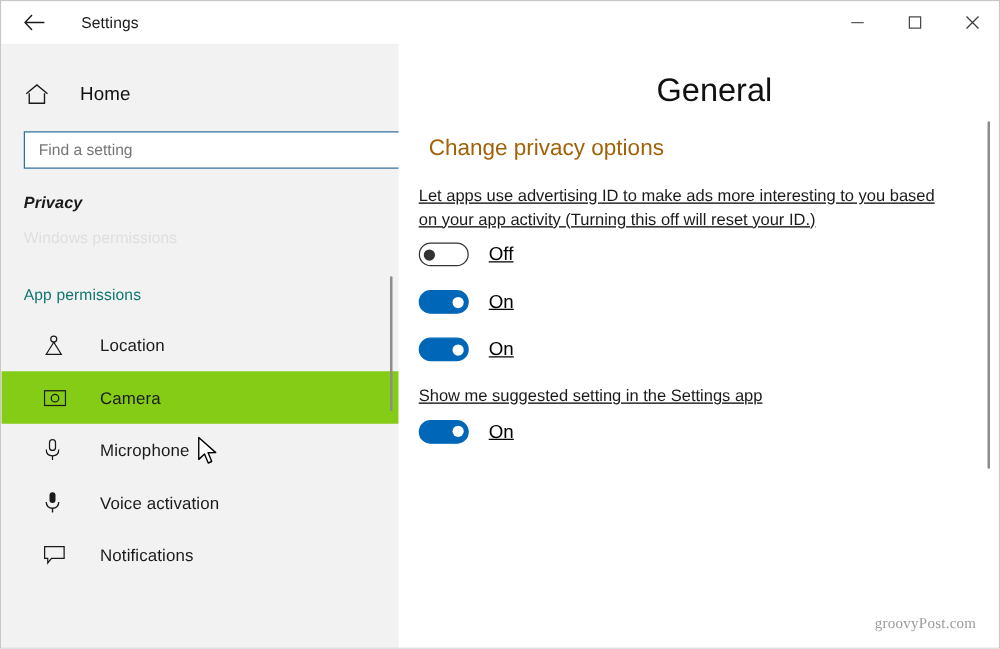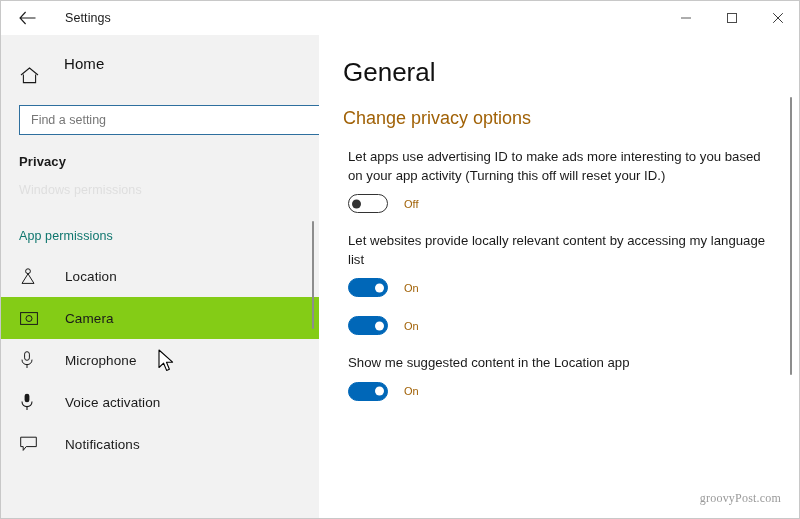--- a/index.html
+++ b/index.html
@@ -63,20 +63,21 @@
     position: absolute;
     top: 34px; left: 0;
     width: 318px;
     height: 485px;
     background: #f2f2f2;
     overflow: hidden;
   }
 
   .home-row {
     display: flex;
+    align-items: center;
     height: 40px;
     margin-top: 20px;
     padding-left: 19px;
   }
   .home-icon { width: 22px; display: flex; align-items: center; }
   .home-label {
     font-size: 15px;
     color: #111111;
     margin-left: 22px;
     letter-spacing: .1px;
@@ -103,20 +104,21 @@
   }
   .search-input::placeholder { color: #767676; opacity: 1; }
   .search-icon { display: flex; align-items: center; margin-left: 4px; }
 
   .section-bold {
     font-size: 13px;
     font-weight: bold;
     color: #1a1a1a;
     margin: 19px 0 0 18px;
     letter-spacing: .1px;
+    font-style: italic;
   }
 
   .section-faded {
     font-size: 12.5px;
     color: #cfcfcf;
     margin: 14px 0 0 18px;
     opacity: .55;
     letter-spacing: .1px;
   }
 
@@ -126,21 +128,21 @@
     margin: 32px 0 0 18px;
     letter-spacing: .1px;
   }
 
   .nav-list { margin-top: 12px; }
 
   .nav-item {
     display: flex;
     align-items: center;
     height: 42px;
-    padding-left: 19px;
+    padding-left: 34px;
   }
   .nav-item.active { background: #84cc16; }
 
   .nav-icon {
     width: 22px;
     display: flex;
     align-items: center;
     justify-content: flex-start;
   }
   .nav-label {
@@ -174,32 +176,34 @@
     background: #ffffff;
     overflow: hidden;
   }
 
   .page-title {
     font-size: 26px;
     font-weight: normal;
     color: #111111;
     margin: 22px 0 0 24px;
     letter-spacing: 0;
+    text-align: center;
   }
 
   .section-head {
     font-size: 18px;
     font-weight: normal;
     color: #a16207;
     margin: 20px 0 0 24px;
   }
 
   .setting {
-    margin: 19px 0 0 29px;
+    margin: 19px 0 0 16px;
     width: 430px;
+    text-decoration: underline;
   }
   .setting-desc {
     font-size: 13.2px;
     color: #1a1a1a;
     line-height: 18.5px;
     width: 428px;
   }
 
   .toggle-row {
     display: flex;
@@ -232,22 +236,22 @@
   }
   .toggle.on .knob {
     position: absolute;
     right: 3px; top: 50%;
     transform: translateY(-50%);
     width: 9px; height: 9px;
     border-radius: 50%;
     background: #ffffff;
   }
   .toggle-state {
-    font-size: 11px;
-    color: #a16207;
+    font-size: 15px;
+    color: #000000;
     margin-left: 16px;
   }
 
   
   .cb-track {
     position: absolute;
     top: 0; right: 4px;
     width: 10px;
     height: 485px;
   }
@@ -408,40 +412,39 @@
       <div class="setting-desc">Let apps use advertising ID to make ads more interesting to you based on your app activity (Turning this off will reset your ID.)</div>
       <div class="toggle-row">
         <div class="toggle off">
           <span class="knob"></span>
         </div>
         <span class="toggle-state">Off</span>
       </div>
     </div>
 
     <div class="setting">
-      <div class="setting-desc">Let websites provide locally relevant content by accessing my language list</div>
       <div class="toggle-row">
         <div class="toggle on">
           <span class="knob"></span>
         </div>
         <span class="toggle-state">On</span>
       </div>
     </div>
 
     <div class="setting">
       <div class="toggle-row">
         <div class="toggle on">
           <span class="knob"></span>
         </div>
         <span class="toggle-state">On</span>
       </div>
     </div>
 
     <div class="setting">
-      <div class="setting-desc">Show me suggested content in the Location app</div>
+      <div class="setting-desc">Show me suggested setting in the Settings app</div>
       <div class="toggle-row">
         <div class="toggle on">
           <span class="knob"></span>
         </div>
         <span class="toggle-state">On</span>
       </div>
     </div>
 
     <div class="cb-track">
       <div class="cb-thumb" style="top:62px; height:278px;"></div>

